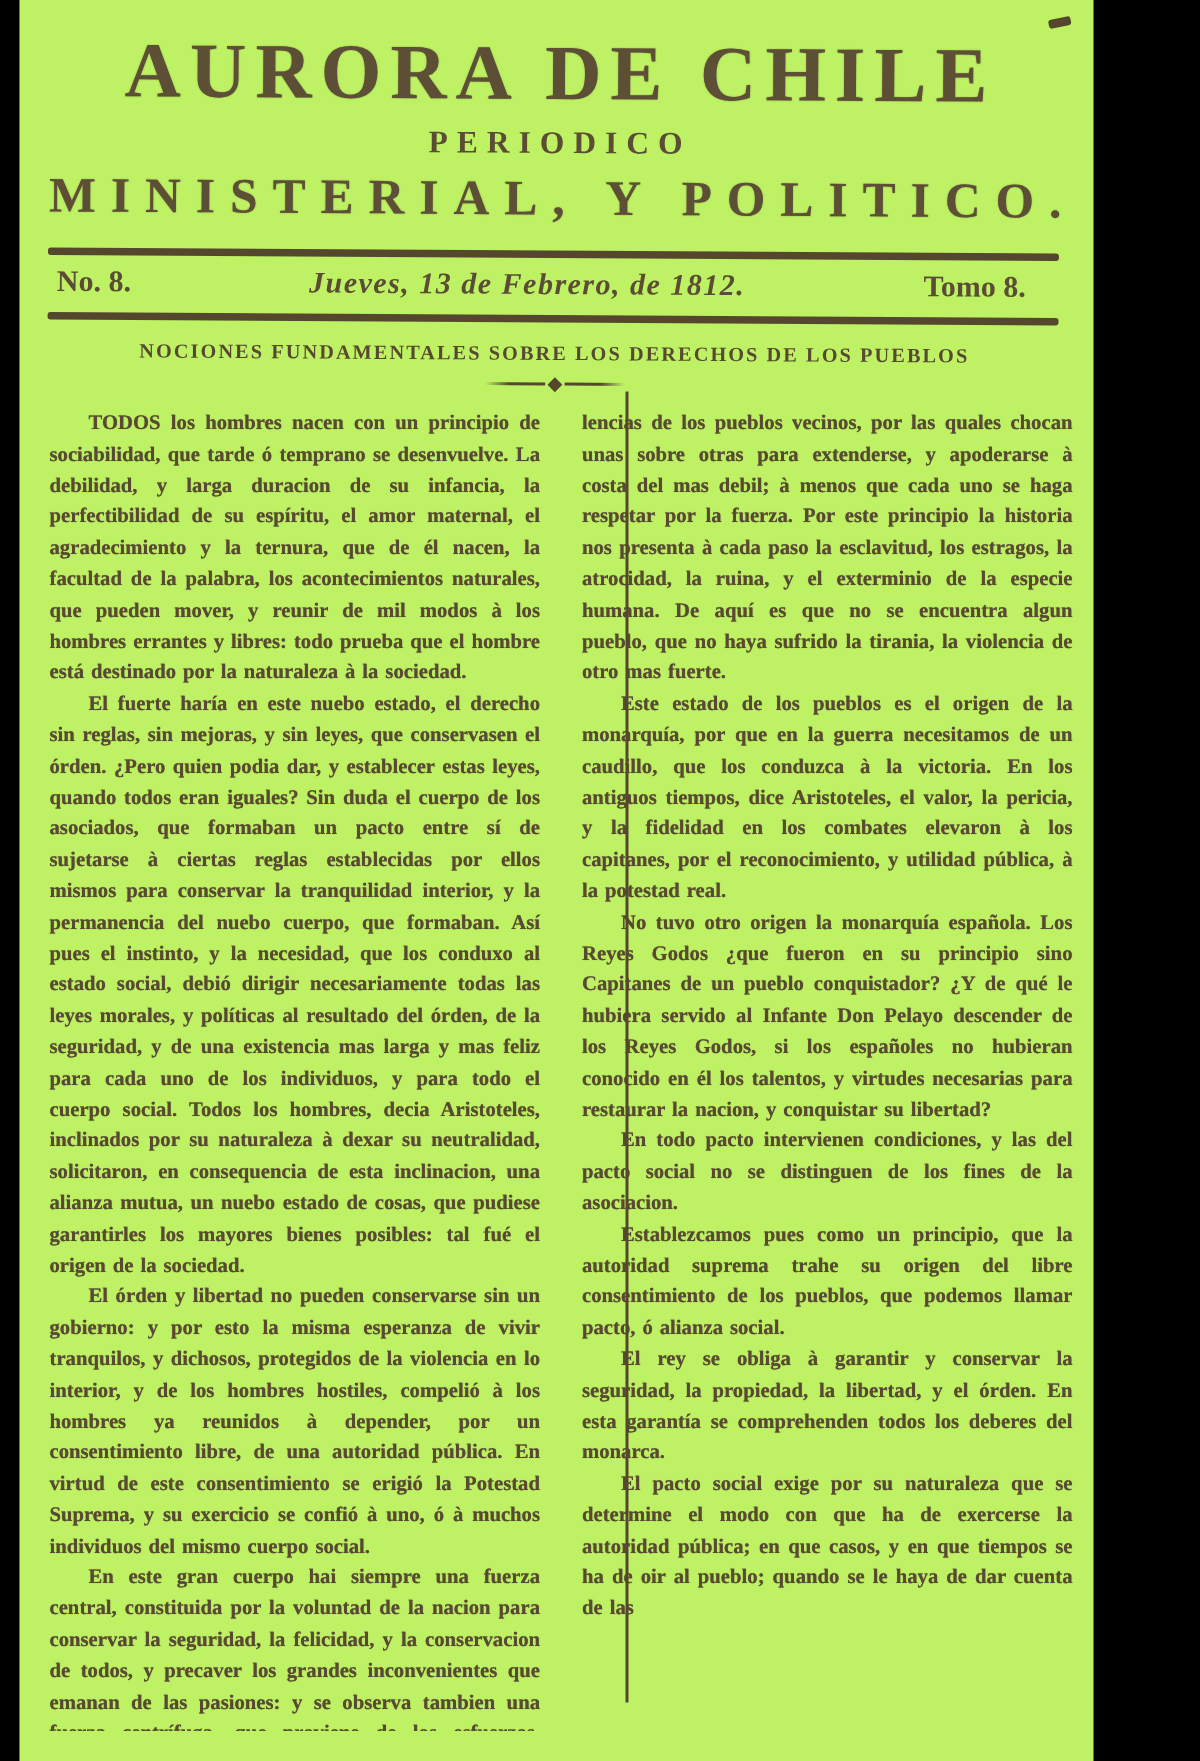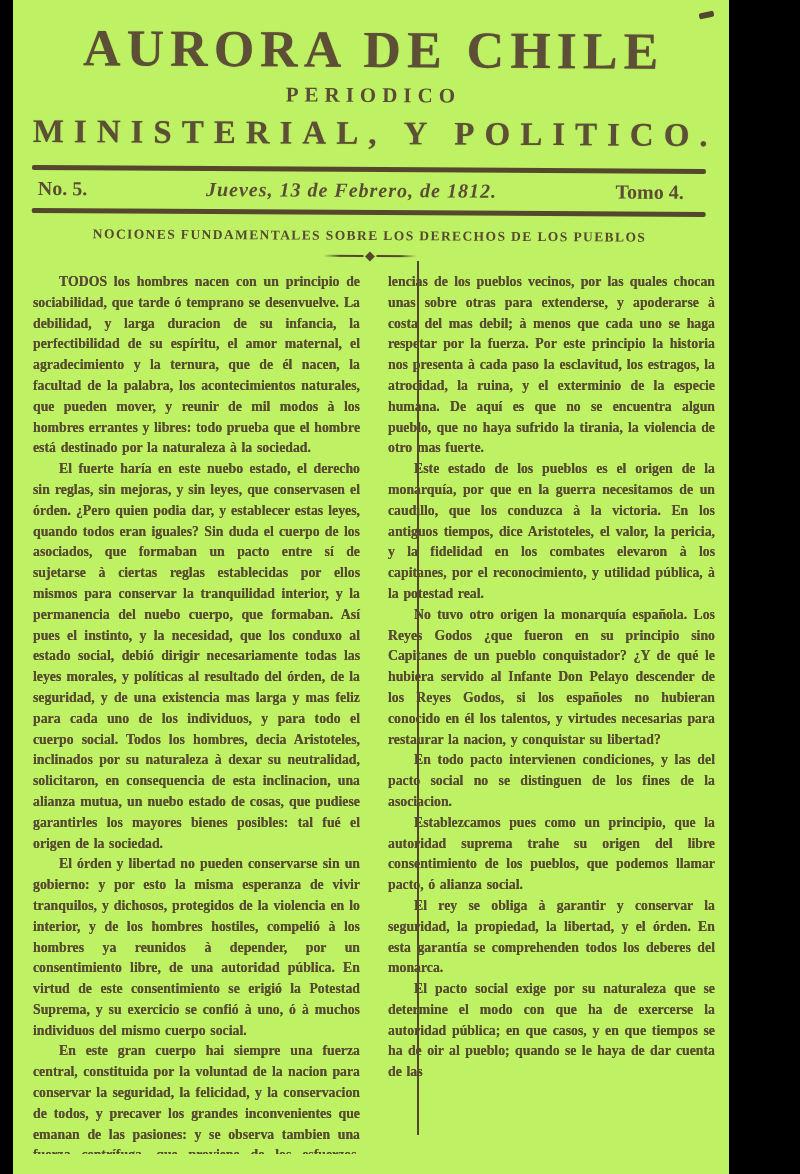--- a/index.html
+++ b/index.html
@@ -126,23 +126,23 @@
   <div class="speck speck-2"></div>
 
   <div class="masthead">
     <h1 class="np-title">AURORA DE CHILE</h1>
     <div class="np-sub1">PERIODICO</div>
     <div class="np-sub2">MINISTERIAL, Y POLITICO.</div>
 
     <div class="rule rule-top"></div>
 
     <div class="dateline">
-      <span>No. 5.</span>
+      <span>No. 8.</span>
       <span class="date">Jueves, 13 de Febrero, de 1812.</span>
-      <span>Tomo 4.</span>
+      <span>Tomo 8.</span>
     </div>
 
     <div class="rule rule-bottom"></div>
 
     <h2 class="section-title">NOCIONES FUNDAMENTALES SOBRE LOS DERECHOS DE LOS PUEBLOS</h2>
 
     <div class="ornament">
       <span class="orn-line-l"></span>
       <span class="orn-diamond"></span>
       <span class="orn-line-r"></span>

